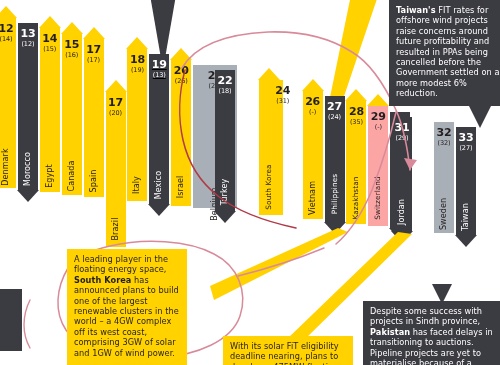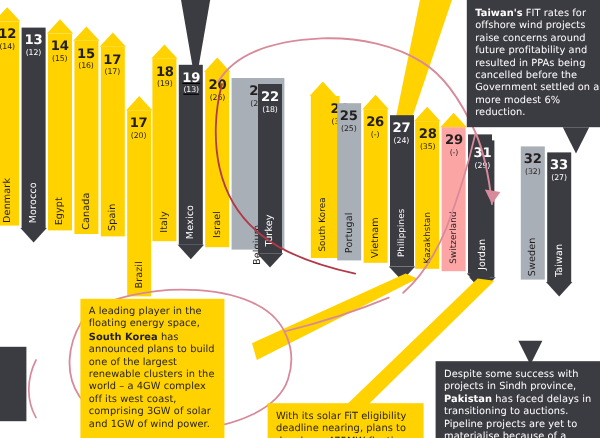--- a/index.html
+++ b/index.html
@@ -163,27 +163,20 @@
         <div class="cname" style="color: rgb(255, 255, 255); bottom: 14.7px;">Turkey</div>
       </div>
       <div class="bar" style="left: 258.8px; top: 80.4px; width: 20px; height: 134.6px;">
         <div class="cap" style="top: -12px; border-left: 11px solid transparent; border-right: 11px solid transparent; border-bottom: 12px solid rgb(255, 210, 0);"></div>
         <div class="body" style="height: 134.6px; background: rgb(255, 210, 0); padding-left: 24px;">
           <div class="rank" style="color: rgb(35, 31, 32);">24</div>
           <div class="prev" style="color: rgb(35, 31, 32);">(31)</div>
         </div>
         <div class="cname" style="color: rgb(35, 31, 32); font-size: 7.3px; bottom: 24.2px;">South Korea</div>
       </div>
-      <div class="bar" style="left: 280.7px; top: 85.6px; width: 20px; height: 131.65px;">
-        <div class="body" style="height: 131.65px; background: rgb(169, 175, 182);">
-          <div class="rank" style="color: rgb(35, 31, 32);">25</div>
-          <div class="prev" style="color: rgb(35, 31, 32);">(25)</div>
-        </div>
-        <div class="cname" style="color: rgb(35, 31, 32); bottom: 19.6px;">Portugal</div>
-      </div>
       <div class="bar" style="left: 302.6px; top: 90.8px; width: 20px; height: 128.7px;">
         <div class="cap" style="top: -12px; border-left: 11px solid transparent; border-right: 11px solid transparent; border-bottom: 12px solid rgb(255, 210, 0);"></div>
         <div class="body" style="height: 128.7px; background: rgb(255, 210, 0);">
           <div class="rank" style="color: rgb(35, 31, 32);">26</div>
           <div class="prev" style="color: rgb(35, 31, 32);">(-)</div>
         </div>
         <div class="cname" style="color: rgb(35, 31, 32); bottom: 17.15px;">Vietnam</div>
       </div>
       <div class="bar" style="left: 324.5px; top: 96px; width: 20px; height: 125.75px;">
         <div class="body" style="height: 125.75px; background: rgb(59, 59, 66);">

